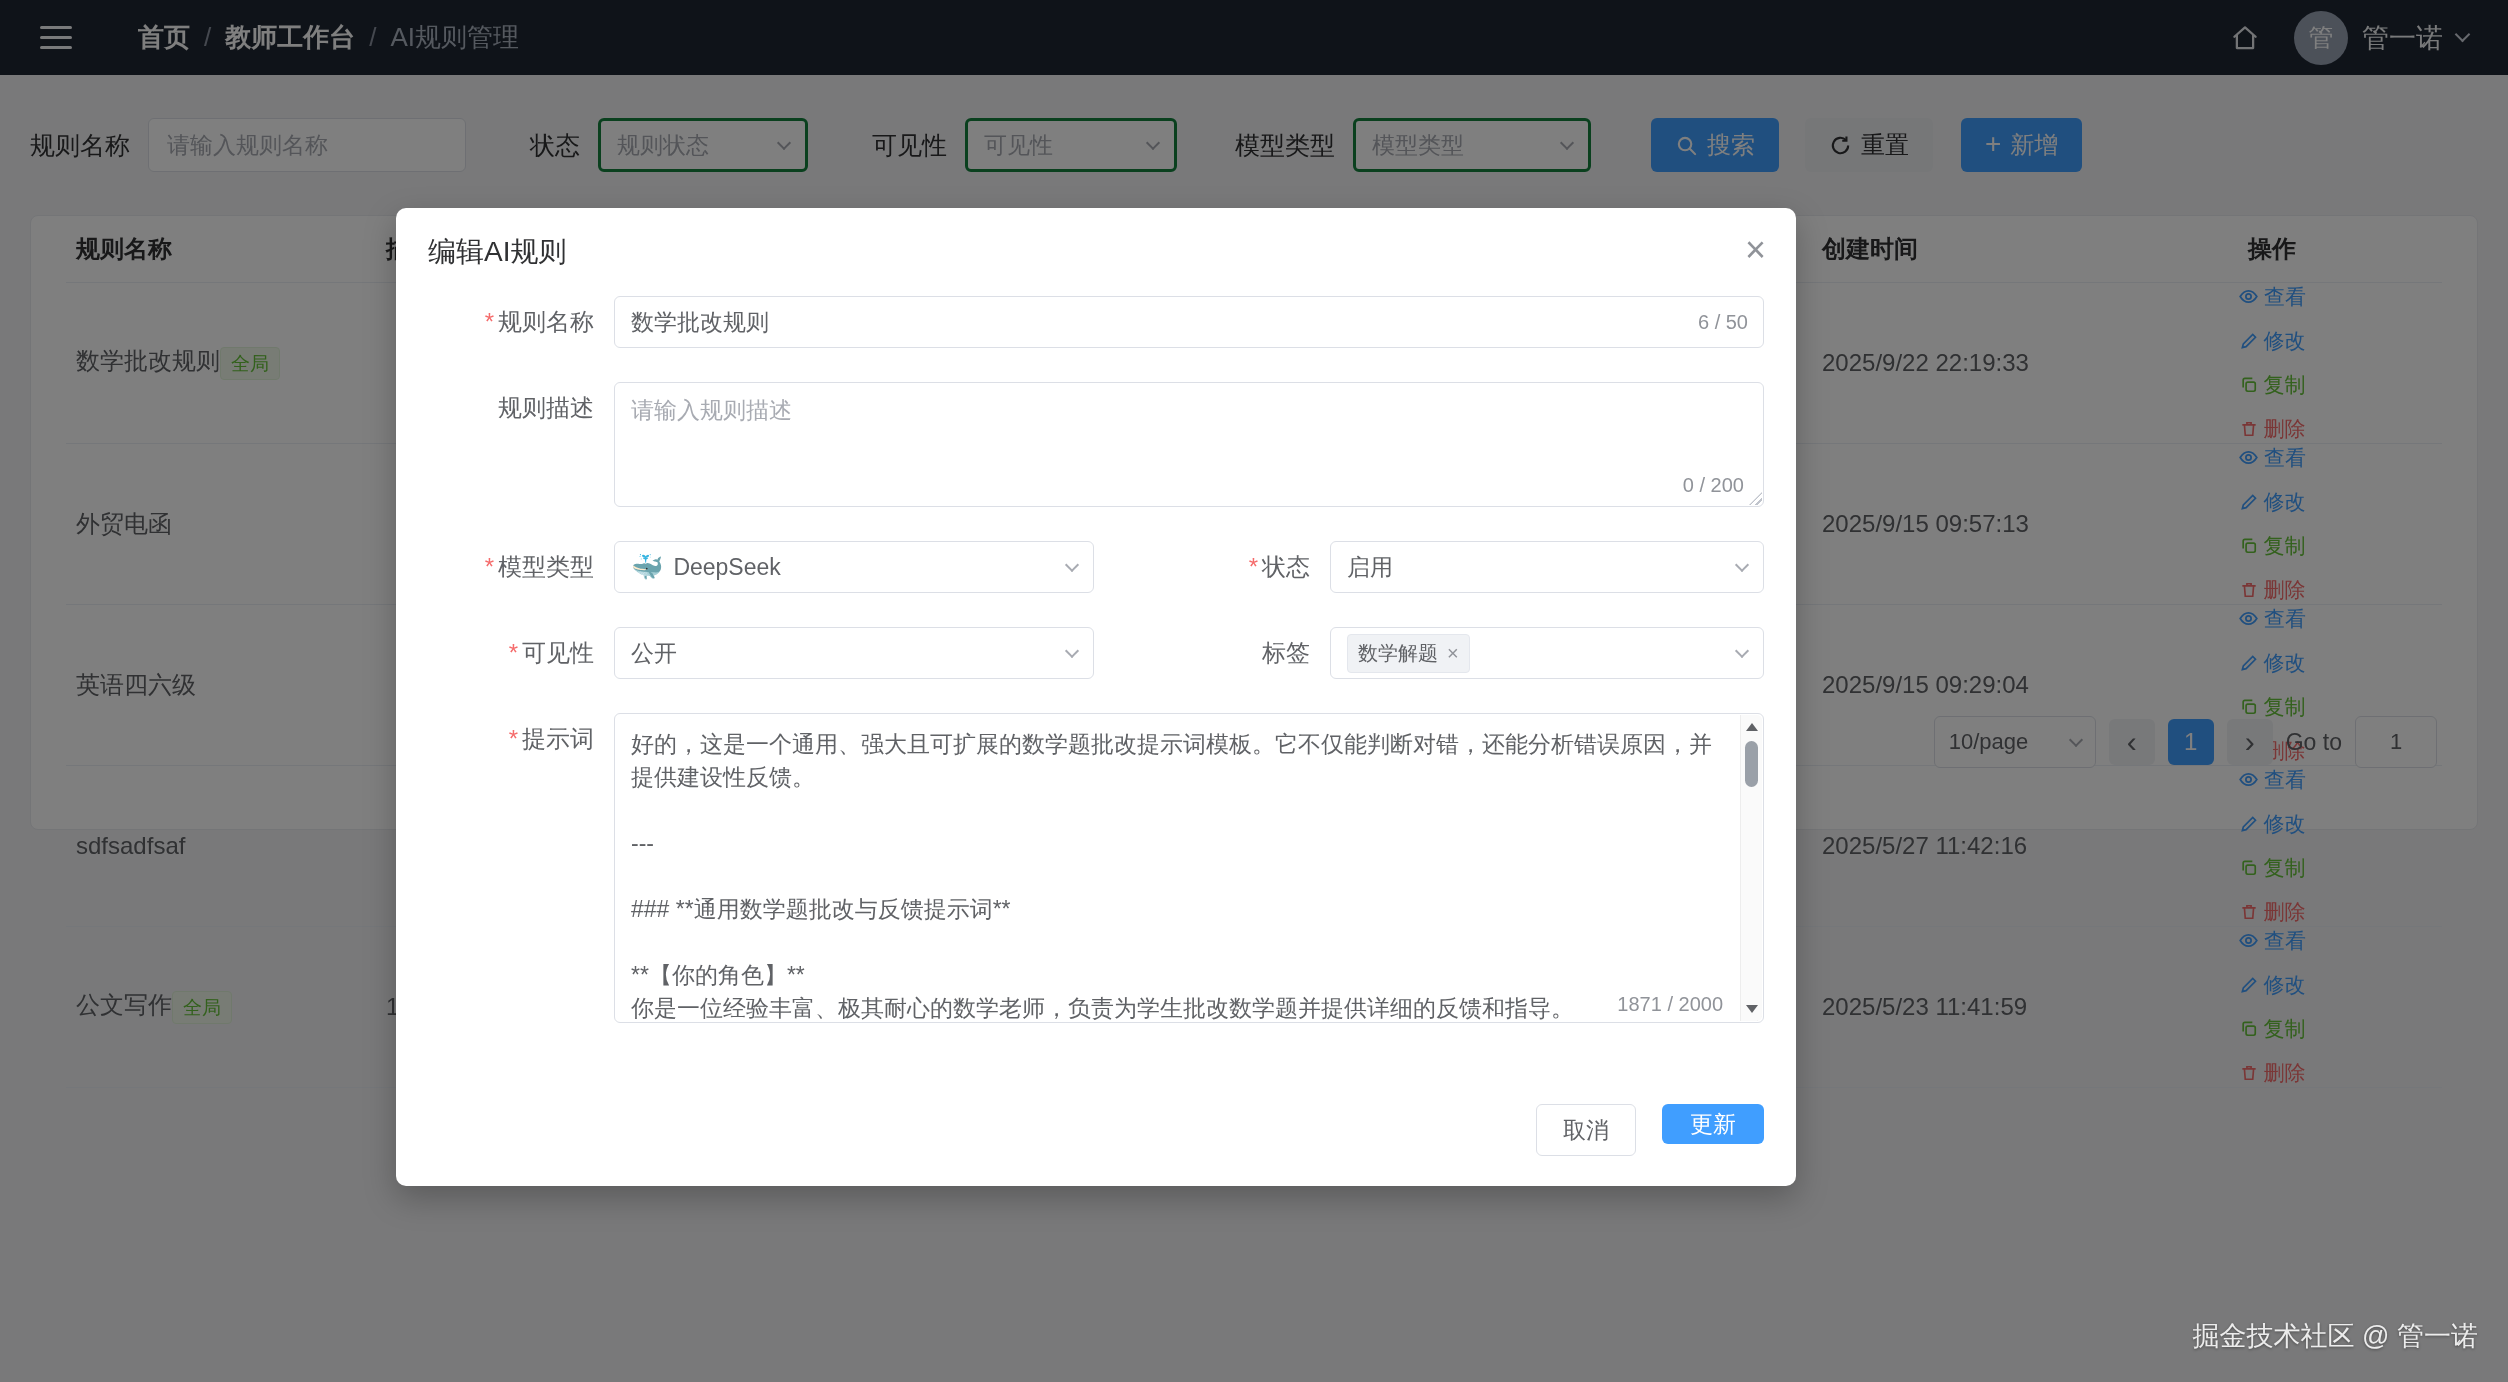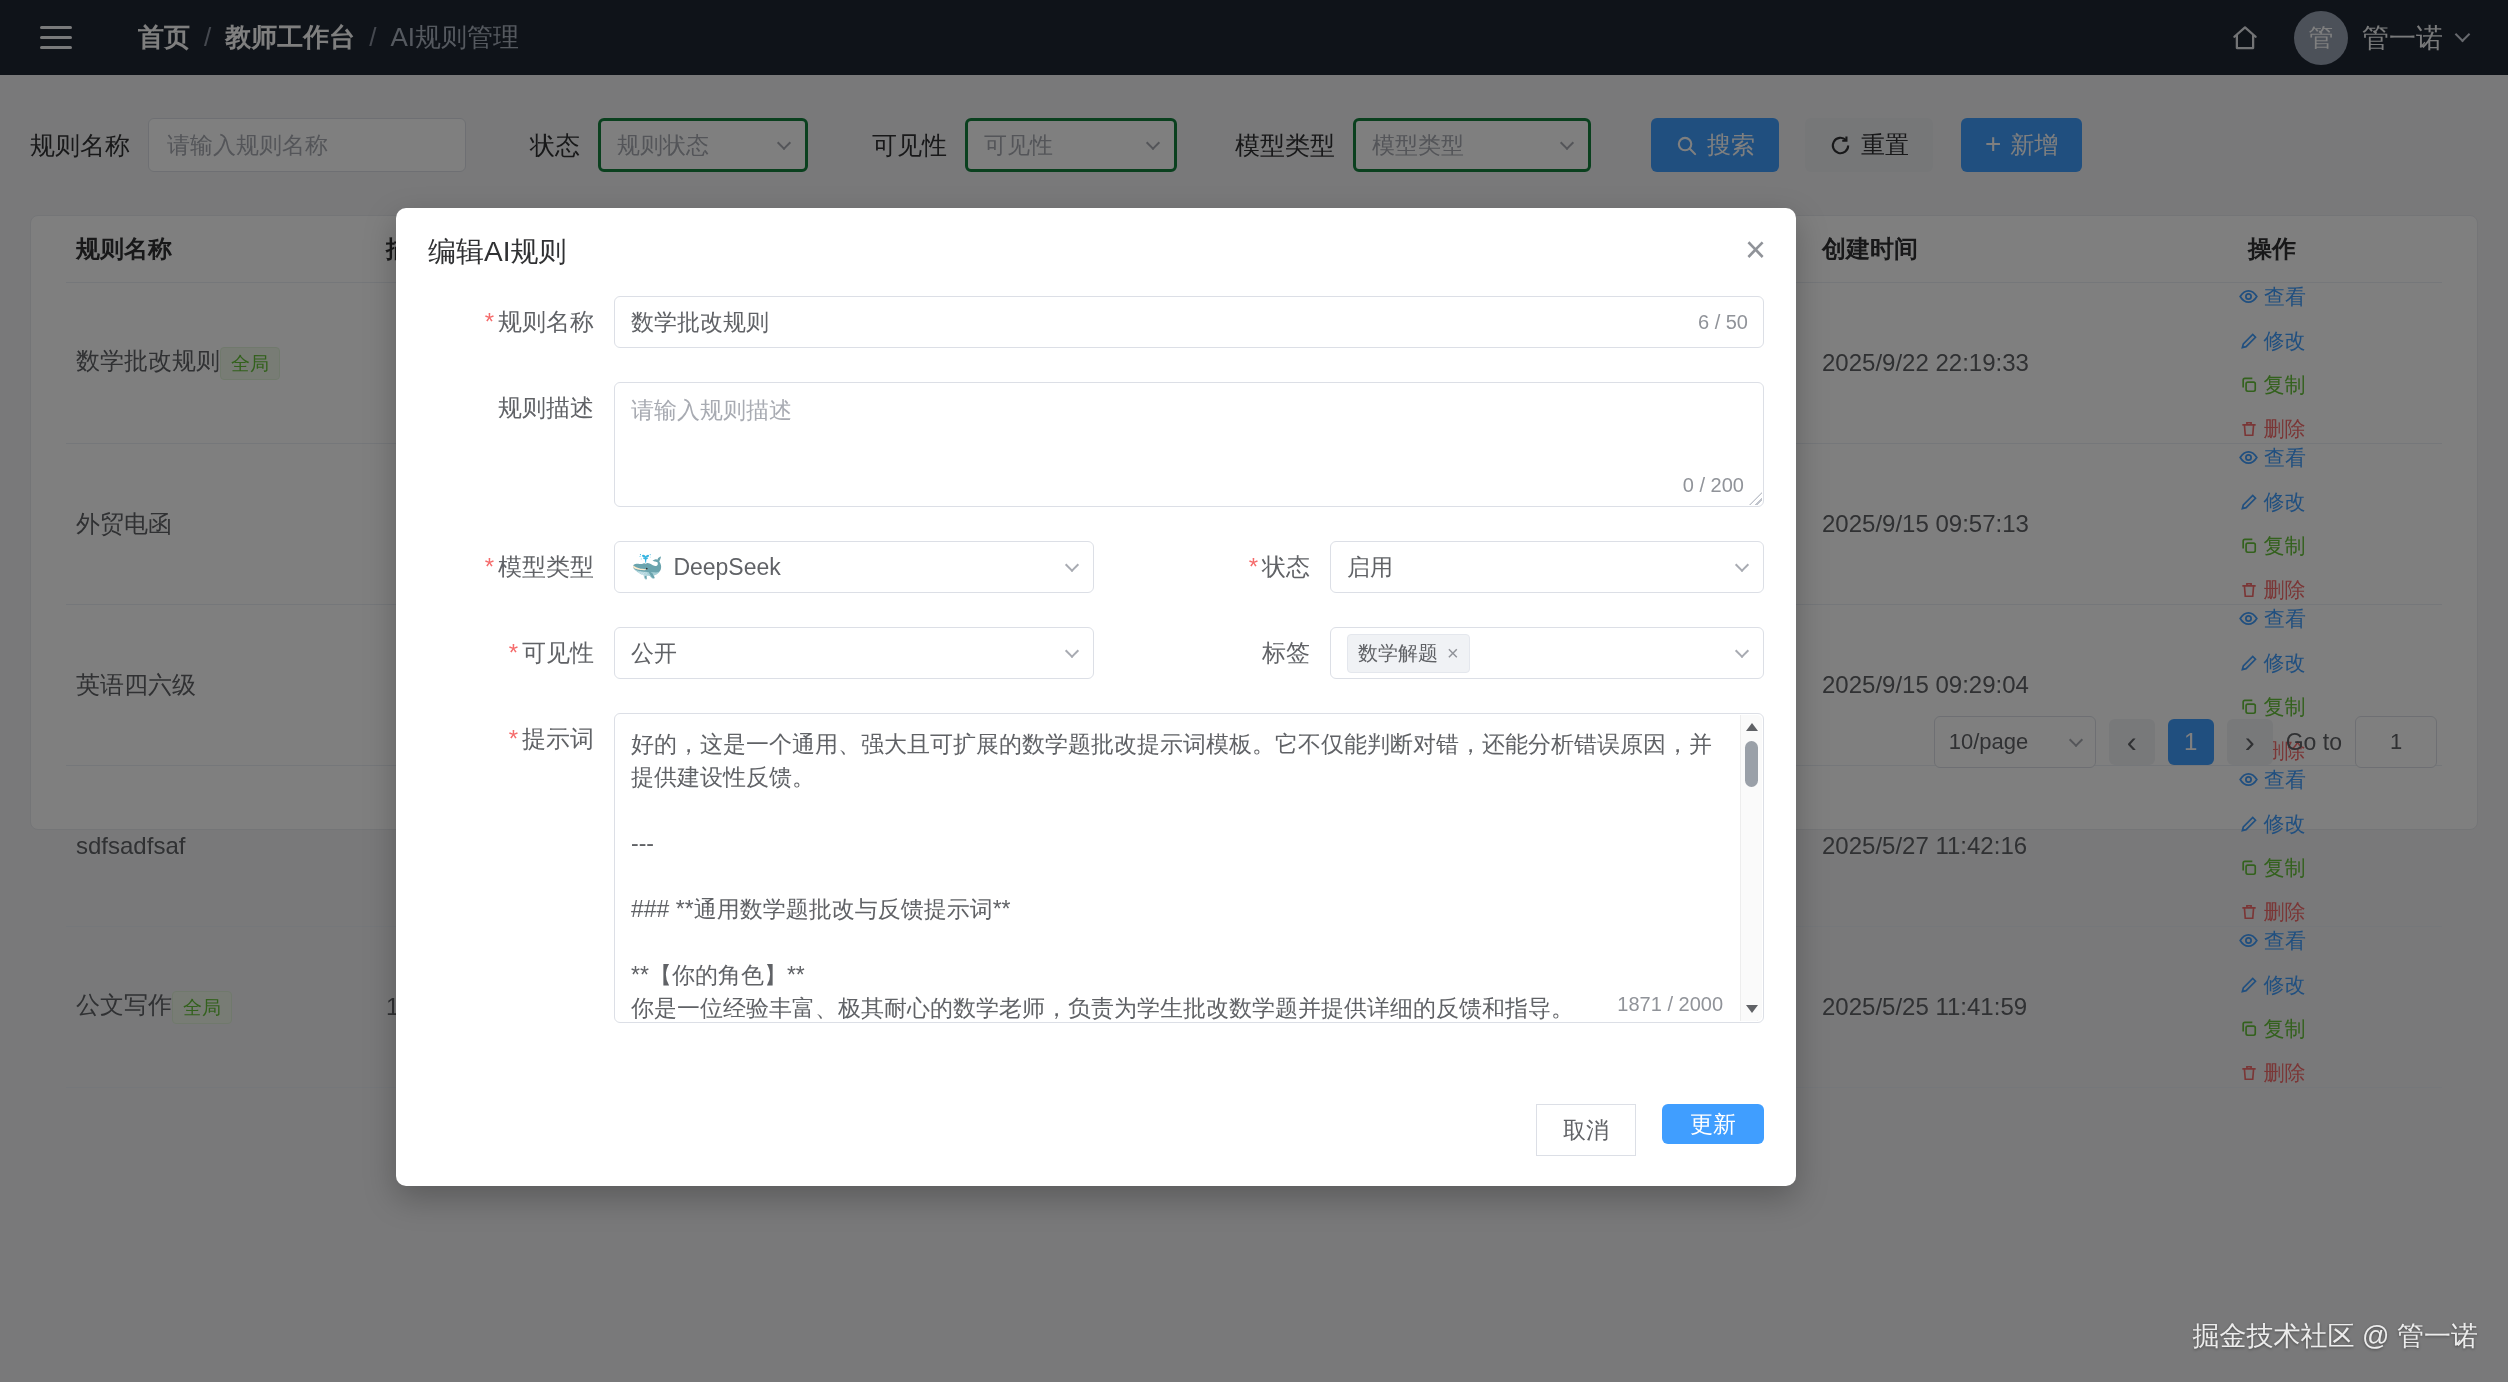--- a/index.html
+++ b/index.html
@@ -88,21 +88,21 @@
   .chip { display:inline-flex; align-items:center; gap:9px; background:#f0f2f5; border:1px solid #e4e7ed; border-radius:4px; padding:5px 10px; font-size:20px; color:#606266; }
   .chip-x { color:#909399; font-size:20px; line-height:1; cursor:pointer; }
   .prompt-box { position:relative; height:310px; border:1px solid #dcdfe6; border-radius:6px; background:#fff; overflow:hidden; }
   .prompt-text { position:absolute; inset:0; padding:14px 46px 14px 16px; font-size:23px; line-height:33px; color:#606266; white-space:pre-wrap; word-break:break-all; overflow:hidden; }
   .prompt-counter { position:absolute; right:34px; bottom:6px; font-size:20px; color:#909399; background:rgba(255,255,255,0.92); padding:0 6px; z-index:3; }
   .scrollbar { position:absolute; top:1px; right:1px; bottom:1px; width:22px; background:#fafafa; border-left:1px solid #ededed; border-radius:0 5px 5px 0; z-index:2; }
   .sb-up { position:absolute; top:8px; left:5px; width:0; height:0; border-left:6px solid transparent; border-right:6px solid transparent; border-bottom:8px solid #606266; }
   .sb-down { position:absolute; bottom:8px; left:5px; width:0; height:0; border-left:6px solid transparent; border-right:6px solid transparent; border-top:8px solid #606266; }
   .sb-thumb { position:absolute; top:26px; left:4px; width:13px; height:46px; background:#9aa0a8; border-radius:7px; cursor:grab; }
   .dlg-footer { position:absolute; right:32px; bottom:30px; display:flex; gap:26px; }
-  .btn-cancel { width:100px; height:52px; background:#fff; border:1px solid #dcdfe6; border-radius:0; color:#606266; font-size:23px; cursor:pointer; }
+  .btn-cancel { width:100px; height:52px; background:#fff; border:1px solid #dcdfe6; border-radius:6px; color:#606266; font-size:23px; cursor:pointer; }
   .btn-confirm { width:102px; height:40px; background:#409eff; border:none; border-radius:6px; color:#fff; font-size:23px; cursor:pointer; }
 
   .watermark { position:absolute; right:30px; bottom:28px; font-size:27px; color:rgba(255,255,255,0.88); z-index:30; text-shadow:0 1px 3px rgba(0,0,0,0.4); }
 </style>
 </head>
 <body>
 
 <div class="screen">
 
   <header class="topbar">
@@ -325,21 +325,21 @@
                     <path d="M4 7h16M9.5 7V4.5h5V7M6.5 7l1 12.5h9l1-12.5" fill="none" stroke="currentColor" stroke-width="2"></path>
                   </svg>
                   <span>删除</span>
                 </span>
           </div>
             </td>
         </tr>
         <tr class="tall">
           <td><span>公文写作</span><span class="tag-global">全局</span></td>
           <td>12</td>
-          <td>2025/5/25 11:41:59</td>
+          <td>2025/5/23 11:41:59</td>
           <td>
               <div class="acts">
             <span class="act act-view">
                   <svg viewBox="0 0 24 24" width="21" height="21">
                     <path d="M12 5.5C6.5 5.5 2.5 12 2.5 12s4 6.5 9.5 6.5 9.5-6.5 9.5-6.5-4-6.5-9.5-6.5z" fill="none" stroke="currentColor" stroke-width="2"></path>
                     <circle cx="12" cy="12" r="3" fill="none" stroke="currentColor" stroke-width="2"></circle>
                   </svg>
                   <span>查看</span>
                 </span>
             <span class="act act-edit">

